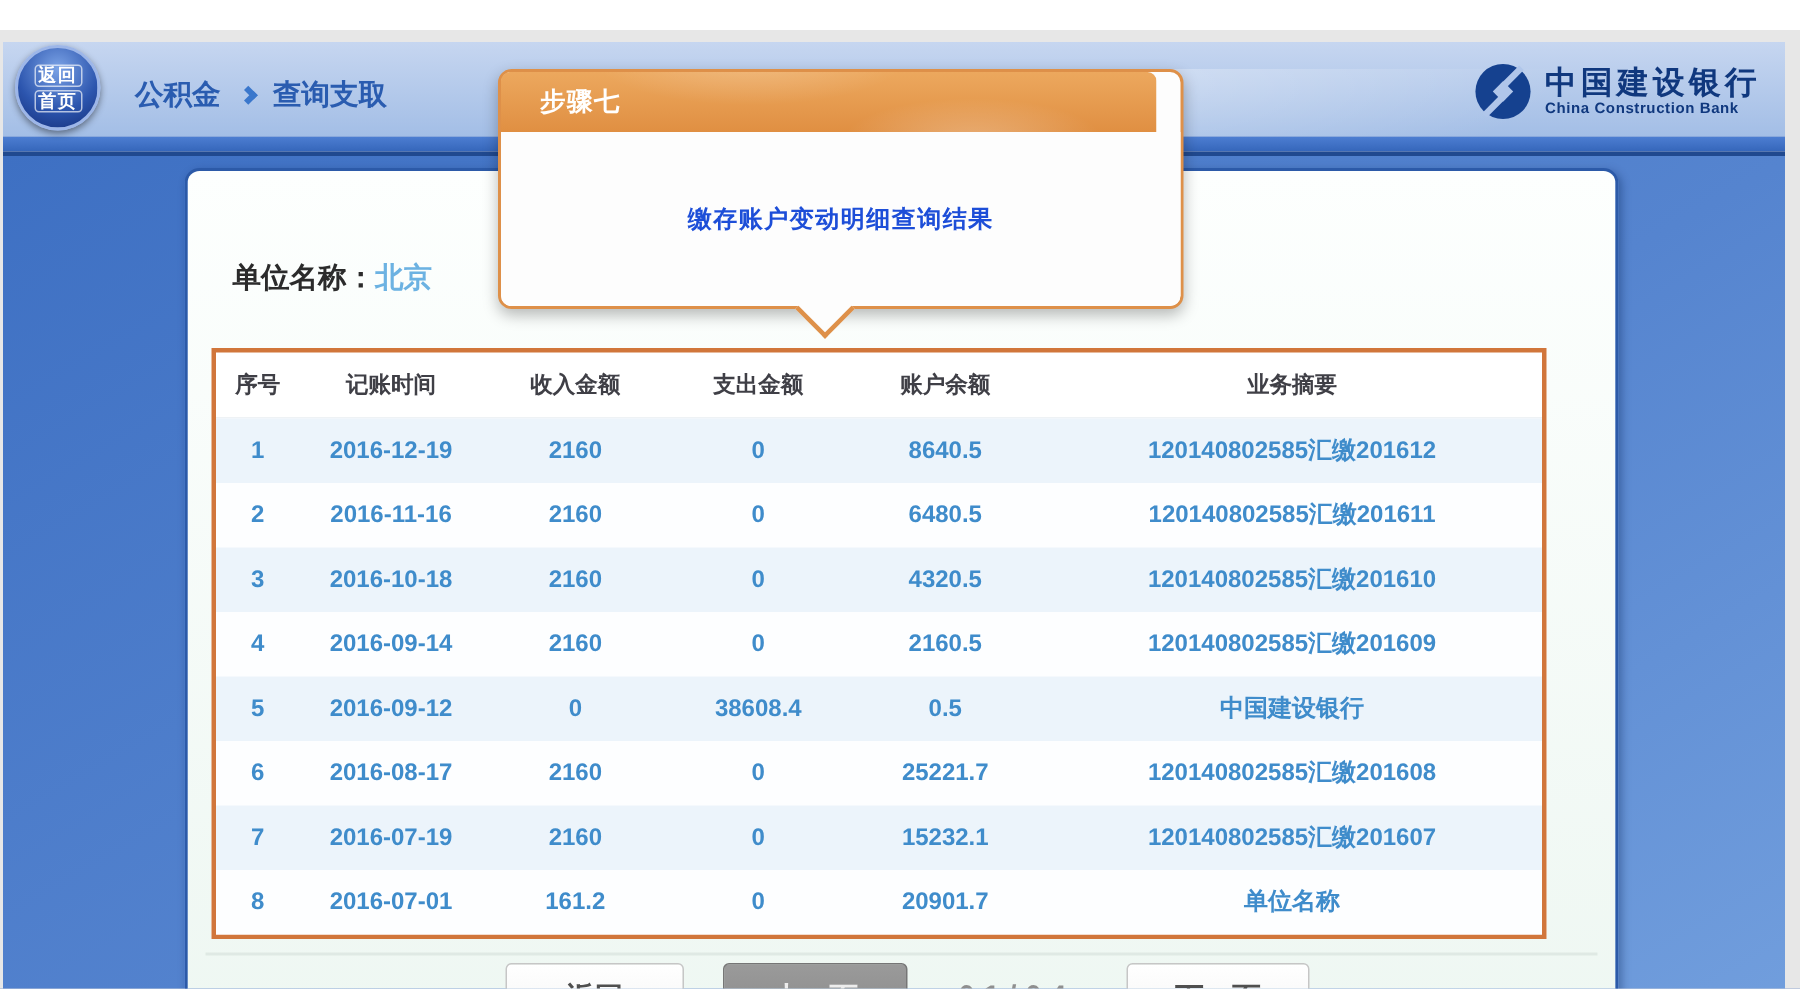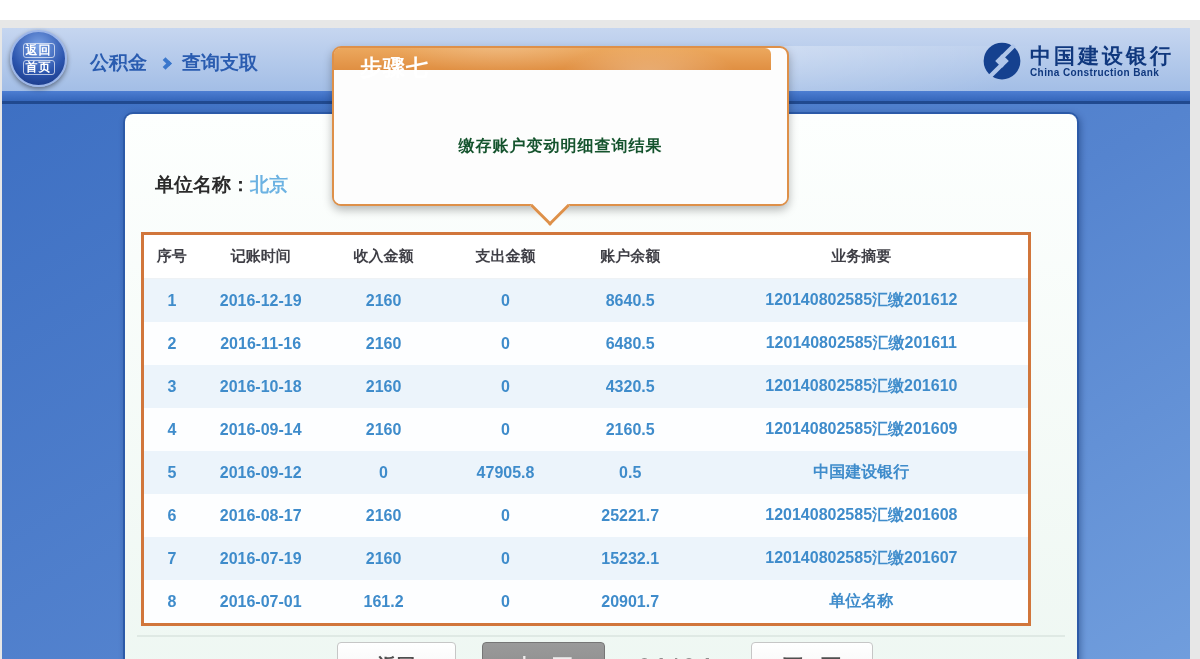--- a/index.html
+++ b/index.html
@@ -71,28 +71,28 @@
   .btn-light { background:linear-gradient(#ffffff,#f2f2f2); border:1px solid #c6c6c6; color:#4f4f4f; }
   .btn-back { left:212px; width:119px; }
   .btn-prev { left:357px; width:123px; background:linear-gradient(#9a9a9a,#868686); border:1px solid #767676; color:#ededed; }
   .page-ind { position:absolute; left:497px; top:528px; width:112px; height:46px; line-height:46px;
     text-align:center; font-size:19px; font-weight:bold; color:#8f8f8f; letter-spacing:6px; }
   .btn-next { left:626px; width:122px; }
 
   
   .tooltip { position:absolute; left:330px; top:18px; width:457px; height:160px; z-index:20;
     border:2px solid #de9049; border-radius:9px; background:#fdfdfd; box-shadow:0 4px 10px rgba(0,0,0,.28); }
-  .tt-head { position:absolute; left:0; top:0; right:16px; height:22px; border-radius:6px 6px 0 0;
+  .tt-head { position:absolute; left:0; top:0; right:16px; height:40px; border-radius:6px 6px 0 0;
     background:radial-gradient(140px 46px at 72% 115%, rgba(255,255,255,.28), rgba(255,255,255,0) 62%),
                radial-gradient(170px 52px at 38% -25%, rgba(255,255,255,.22), rgba(255,255,255,0) 62%),
                linear-gradient(#eca85e,#e08f42);
-    color:#fff; font-size:22px; font-weight:bold; line-height:40px; padding-left:26px; letter-spacing:1px; }
+    color:#fff; font-size:17px; font-weight:bold; line-height:40px; padding-left:26px; letter-spacing:1px; }
   .tt-body { position:absolute; left:0; top:40px; right:0; bottom:0; border-radius:0 0 7px 7px;
     background:#fdfdfd; display:flex; align-items:center; justify-content:center;
-    font-size:16px; font-weight:bold; color:#14532d; letter-spacing:1px; }
+    font-size:16px; font-weight:bold; color:#1d4ed8; letter-spacing:1px; }
   .tt-pointer { position:absolute; left:202px; bottom:-16px; width:28px; height:28px; background:#fdfdfd;
     transform:rotate(45deg); border-right:3px solid #de9049; border-bottom:3px solid #de9049; }
 </style>
 </head>
 <body>
 
 <div id="screen">
   <div id="app">
 
     <div class="header-bar"></div>
@@ -167,21 +167,21 @@
               <div class="td c1">2016-09-14</div>
               <div class="td c2">2160</div>
               <div class="td c3">0</div>
               <div class="td c4">2160.5</div>
               <div class="td c5">120140802585汇缴201609</div>
             </div>
             <div class="tr odd">
               <div class="td c0">5</div>
               <div class="td c1">2016-09-12</div>
               <div class="td c2">0</div>
-              <div class="td c3">47905.8</div>
+              <div class="td c3">38608.4</div>
               <div class="td c4">0.5</div>
               <div class="td c5">中国建设银行</div>
             </div>
             <div class="tr even">
               <div class="td c0">6</div>
               <div class="td c1">2016-08-17</div>
               <div class="td c2">2160</div>
               <div class="td c3">0</div>
               <div class="td c4">25221.7</div>
               <div class="td c5">120140802585汇缴201608</div>

